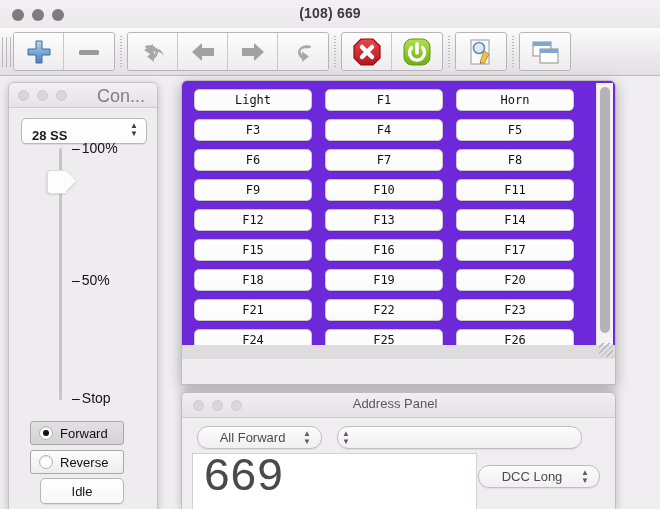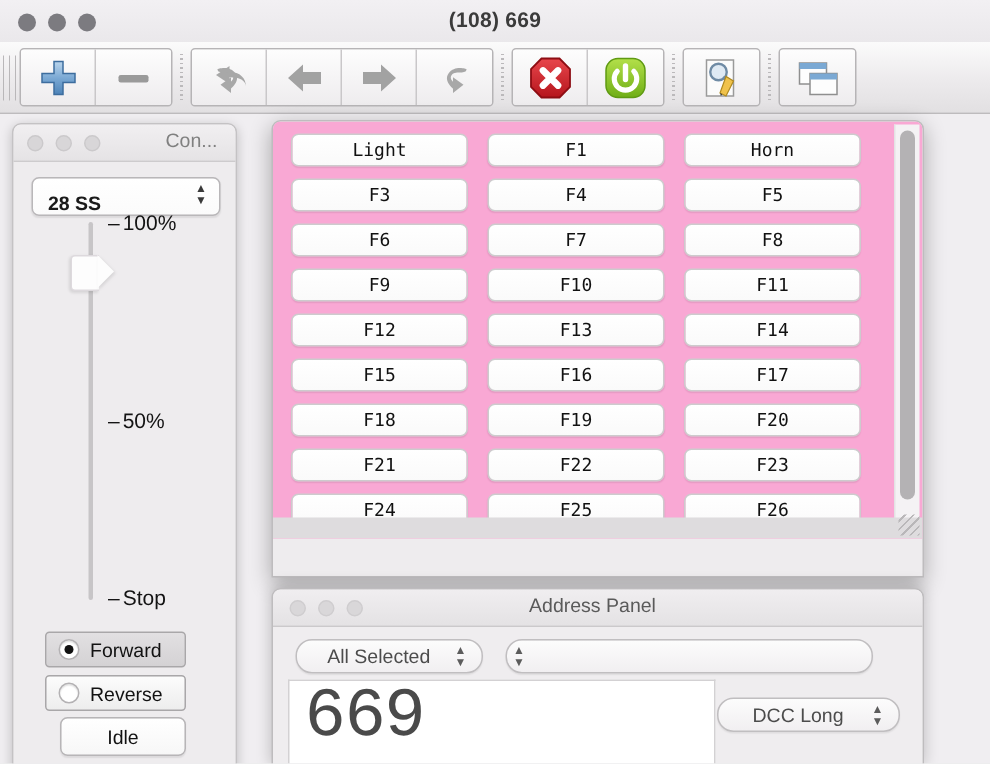--- a/index.html
+++ b/index.html
@@ -75,21 +75,21 @@
   }
   .ctrl-titlebar {
     position: relative; height: 24px;
     background: linear-gradient(to bottom, #f1eff1, #e5e3e5);
     border-bottom: 1px solid #cdcbcd;
   }
   .ctrl-dots { position: absolute; left: 9px; top: 7px; display: flex; gap: 8px; }
   .ctrl-dot { width: 11px; height: 11px; border-radius: 50%; background: #d8d6d8; border: 1px solid #cbc9cb; box-sizing: border-box; }
   .ctrl-title {
     position: absolute; right: 12px; top: 3px;
-    font-size: 13px; color: #808080;
+    font-size: 18px; color: #808080;
   }
   .ctrl-body { position: relative; height: 415px; background: #eeecee; }
 
   .speedsel {
     position: absolute; left: 12px; top: 10px; width: 124px; height: 24px;
     background: linear-gradient(to bottom, #ffffff, #fbfbfb);
     border: 1px solid #b9b7b9; border-radius: 5px;
     box-shadow: 0 1px 1px rgba(0,0,0,0.08);
     display: flex; align-items: flex-end;
   }
@@ -182,21 +182,21 @@
     border-bottom: 1px solid #c9c7c9;
   }
   .fn-dots { position: absolute; left: 11px; top: 7px; display: flex; gap: 8px; }
   .fn-dot { width: 11px; height: 11px; border-radius: 50%; background: #a3a1a3; }
   .fn-dot.disabled { background: #e6e4e6; border: 1px solid #d4d2d4; box-sizing: border-box; }
   .fn-title {
     position: absolute; left: 0; top: 3px; width: 433px; text-align: center;
     font-size: 13px; font-weight: bold; color: #3c3c3c;
   }
   .fn-body {
-    position: relative; height: 278px; background: #f9a8d4; overflow: hidden;
+    position: relative; height: 278px; background: #6d28d9; overflow: hidden;
   }
   .fn-grid {
     position: absolute; left: 12px; top: 8px; width: 392px;
     display: grid; grid-template-columns: repeat(3, 118px); gap: 8px 13px;
   }
   .fn-btn {
     height: 22px;
     background: linear-gradient(to bottom, #ffffff, #fafafa);
     border: 1px solid #cdcbcd; border-radius: 5px;
     display: flex; align-items: center; justify-content: center;
@@ -478,21 +478,21 @@
     <div class="addr-titlebar">
       <div class="addr-dots">
         <div class="addr-dot"></div>
         <div class="addr-dot"></div>
         <div class="addr-dot"></div>
       </div>
       <div class="addr-title">Address Panel</div>
     </div>
     <div class="addr-body">
       <div class="combo" style="left:15px;top:8px;width:125px;">
-        <span class="combo-label">All Selected</span>
+        <span class="combo-label">All Forward</span>
         <span class="combo-arrows">
             <span>▲</span>
             <span>▼</span>
           </span>
       </div>
       <div class="combo" style="left:155px;top:8px;width:245px;">
         <span class="combo-arrows">
             <span>▲</span>
             <span>▼</span>
           </span>

